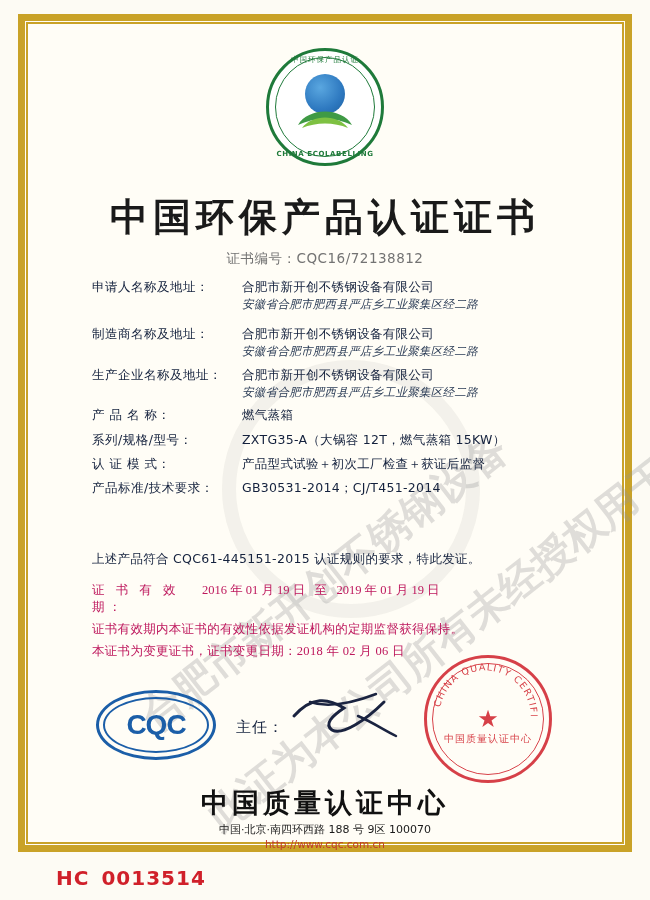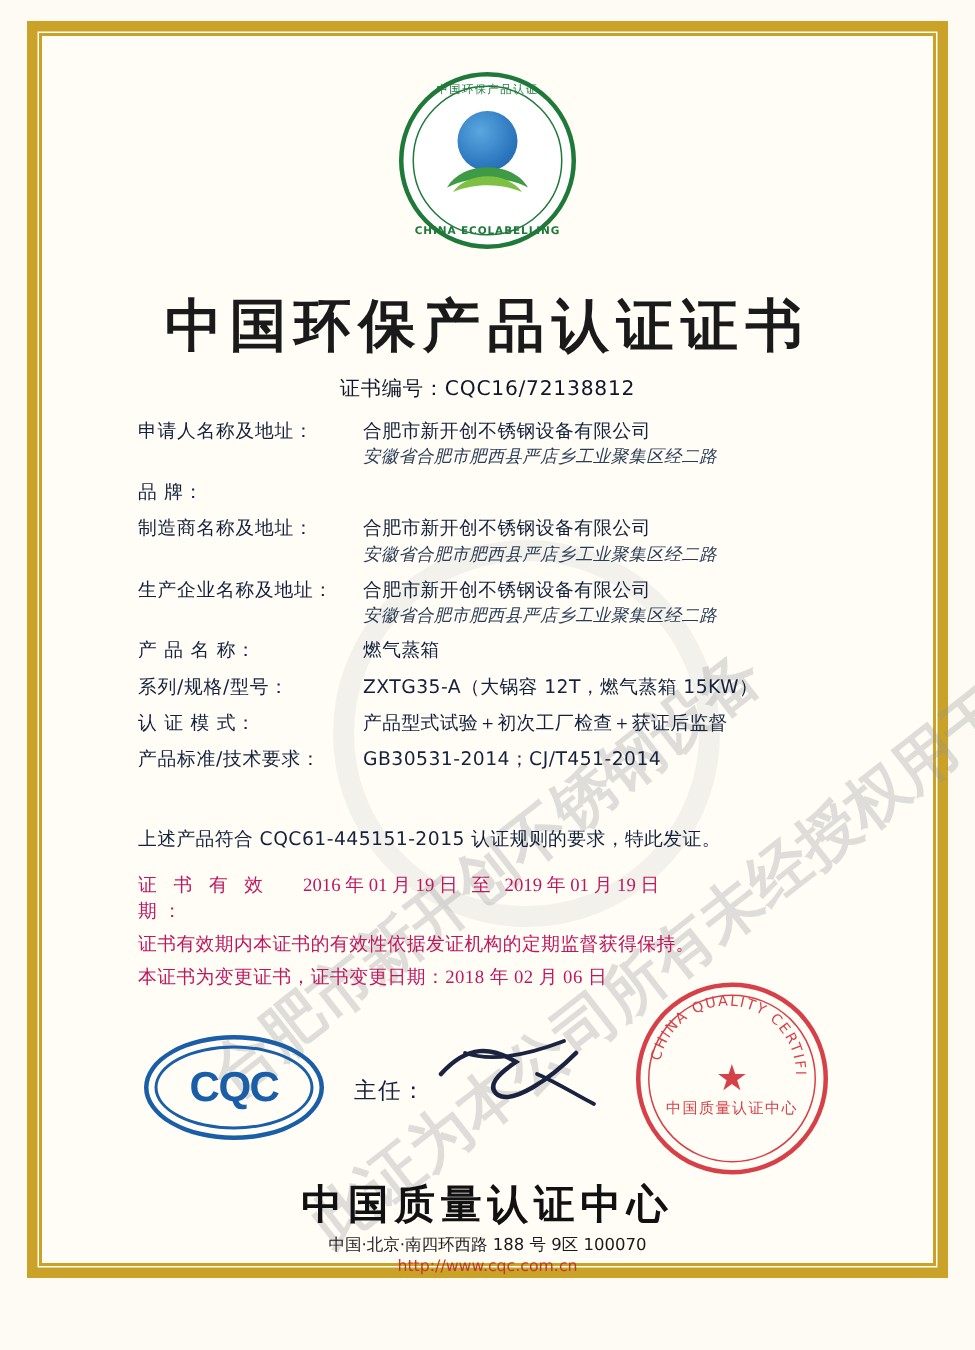--- a/index.html
+++ b/index.html
@@ -144,21 +144,21 @@
     letter-spacing: 5px;
     color: #1a1a1a;
     font-family: "DejaVu Sans", sans-serif;
   }
   .cert-no {
     position: absolute;
     left: 0; right: 0;
     top: 250px;
     text-align: center;
     font-size: 13.5px;
-    color: #0f172a;
+    color: #737373;
     letter-spacing: 0.5px;
     font-family: "DejaVu Sans", sans-serif;
   }
 
   
   .fields {
     position: absolute;
     left: 92px;
     right: 60px;
     top: 278px;
@@ -395,21 +395,20 @@
 
     <div class="row">
       <div class="label">申请人名称及地址：</div>
       <div class="value">
         <span>合肥市新开创不锈钢设备有限公司</span>
         <span class="sub">安徽省合肥市肥西县严店乡工业聚集区经二路</span>
       </div>
     </div>
 
     <div class="row">
-      <div class="label">品        牌：</div>
     </div>
 
     <div class="row">
       <div class="label">制造商名称及地址：</div>
       <div class="value">
         <span>合肥市新开创不锈钢设备有限公司</span>
         <span class="sub">安徽省合肥市肥西县严店乡工业聚集区经二路</span>
       </div>
     </div>
 
@@ -494,14 +493,17 @@
       </text>
     </svg>
     <div class="stamp-star">★</div>
     <div class="stamp-ctr-text">中国质量认证中心</div>
   </div>
 
   <div class="org-name">中国质量认证中心</div>
   <div class="addr">中国·北京·南四环西路 188 号 9区   100070</div>
   <div class="url">http://www.cqc.com.cn</div>
 
+  <div class="serial">
+    <span class="prefix">HC</span><span>0013514</span>
+  </div>
 
 </div>
 
 </body></html>

